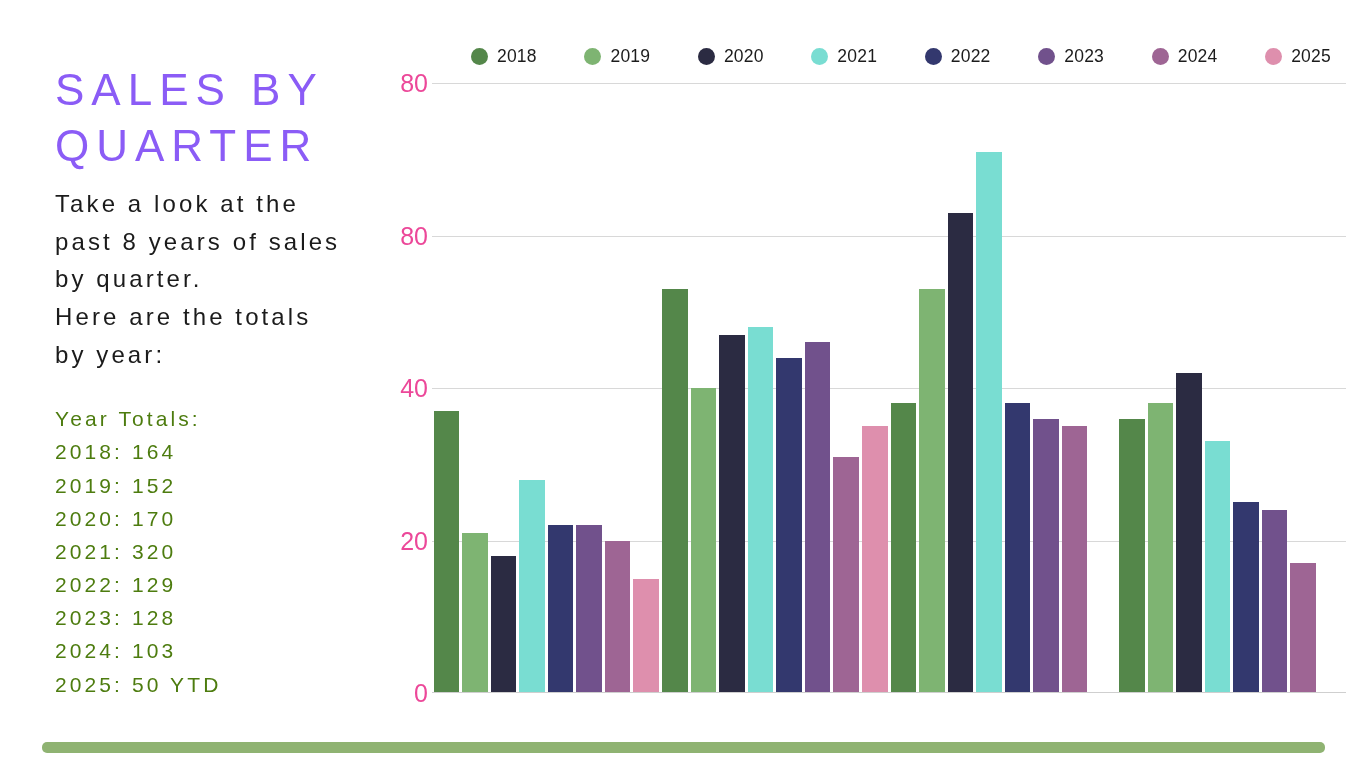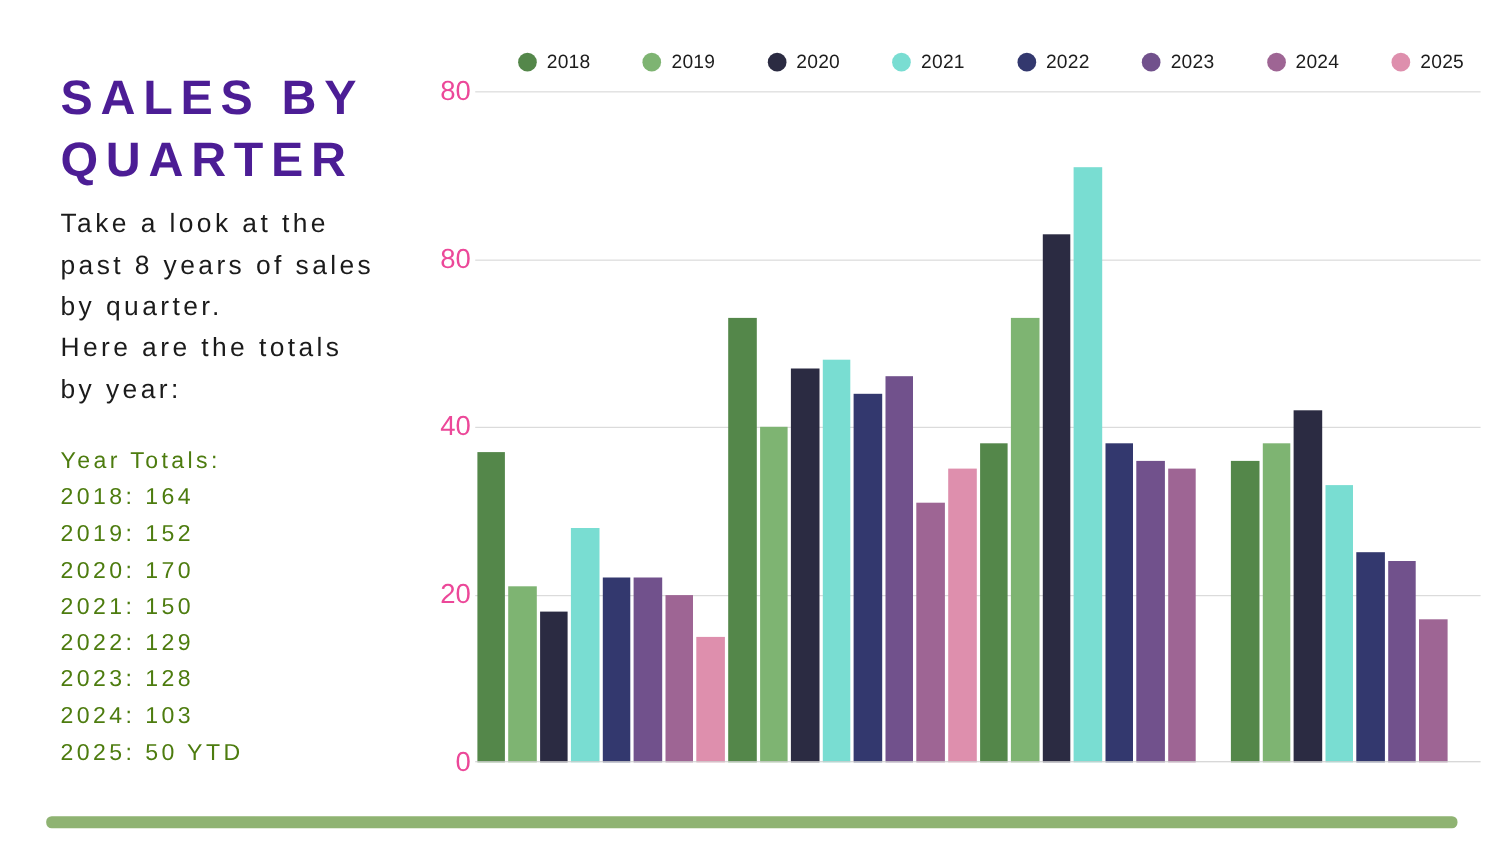--- a/index.html
+++ b/index.html
@@ -11,24 +11,24 @@
   }
   .slide { position: relative; width: 1366px; height: 768px; background: #fff; }
 
   
   .left-panel {
     position: absolute; left: 55px; top: 62px; width: 330px;
     color: #1c1c1c;
   }
   .deck-title {
     font-size: 44px;
-    font-weight: 700;
+    font-weight: 400;
     letter-spacing: 7px;
     line-height: 1.28;
-    color: #4c1d95;
+    color: #8b5cf6;
     white-space: pre-line;
   }
   .lead-text {
     margin-top: 10px;
     font-size: 24px;
     font-weight: 400;
     letter-spacing: 3.1px;
     line-height: 1.58;
     color: #1b1b1b;
     white-space: pre-line;
@@ -118,21 +118,21 @@
 past 8 years of sales
 by quarter.
 Here are the totals
 by year:</div>
     <div class="totals-block">
       <div class="totals-heading">Year Totals:</div>
       <div id="totals-rows">
           <div class="total-row">2018: 164</div>
           <div class="total-row">2019: 152</div>
           <div class="total-row">2020: 170</div>
-          <div class="total-row">2021: 150</div>
+          <div class="total-row">2021: 320</div>
           <div class="total-row">2022: 129</div>
           <div class="total-row">2023: 128</div>
           <div class="total-row">2024: 103</div>
           <div class="total-row">2025: 50 YTD</div>
         </div>
     </div>
   </div>
 
   <div class="accent-bar" style="background: rgb(143, 179, 114);"></div>
 

